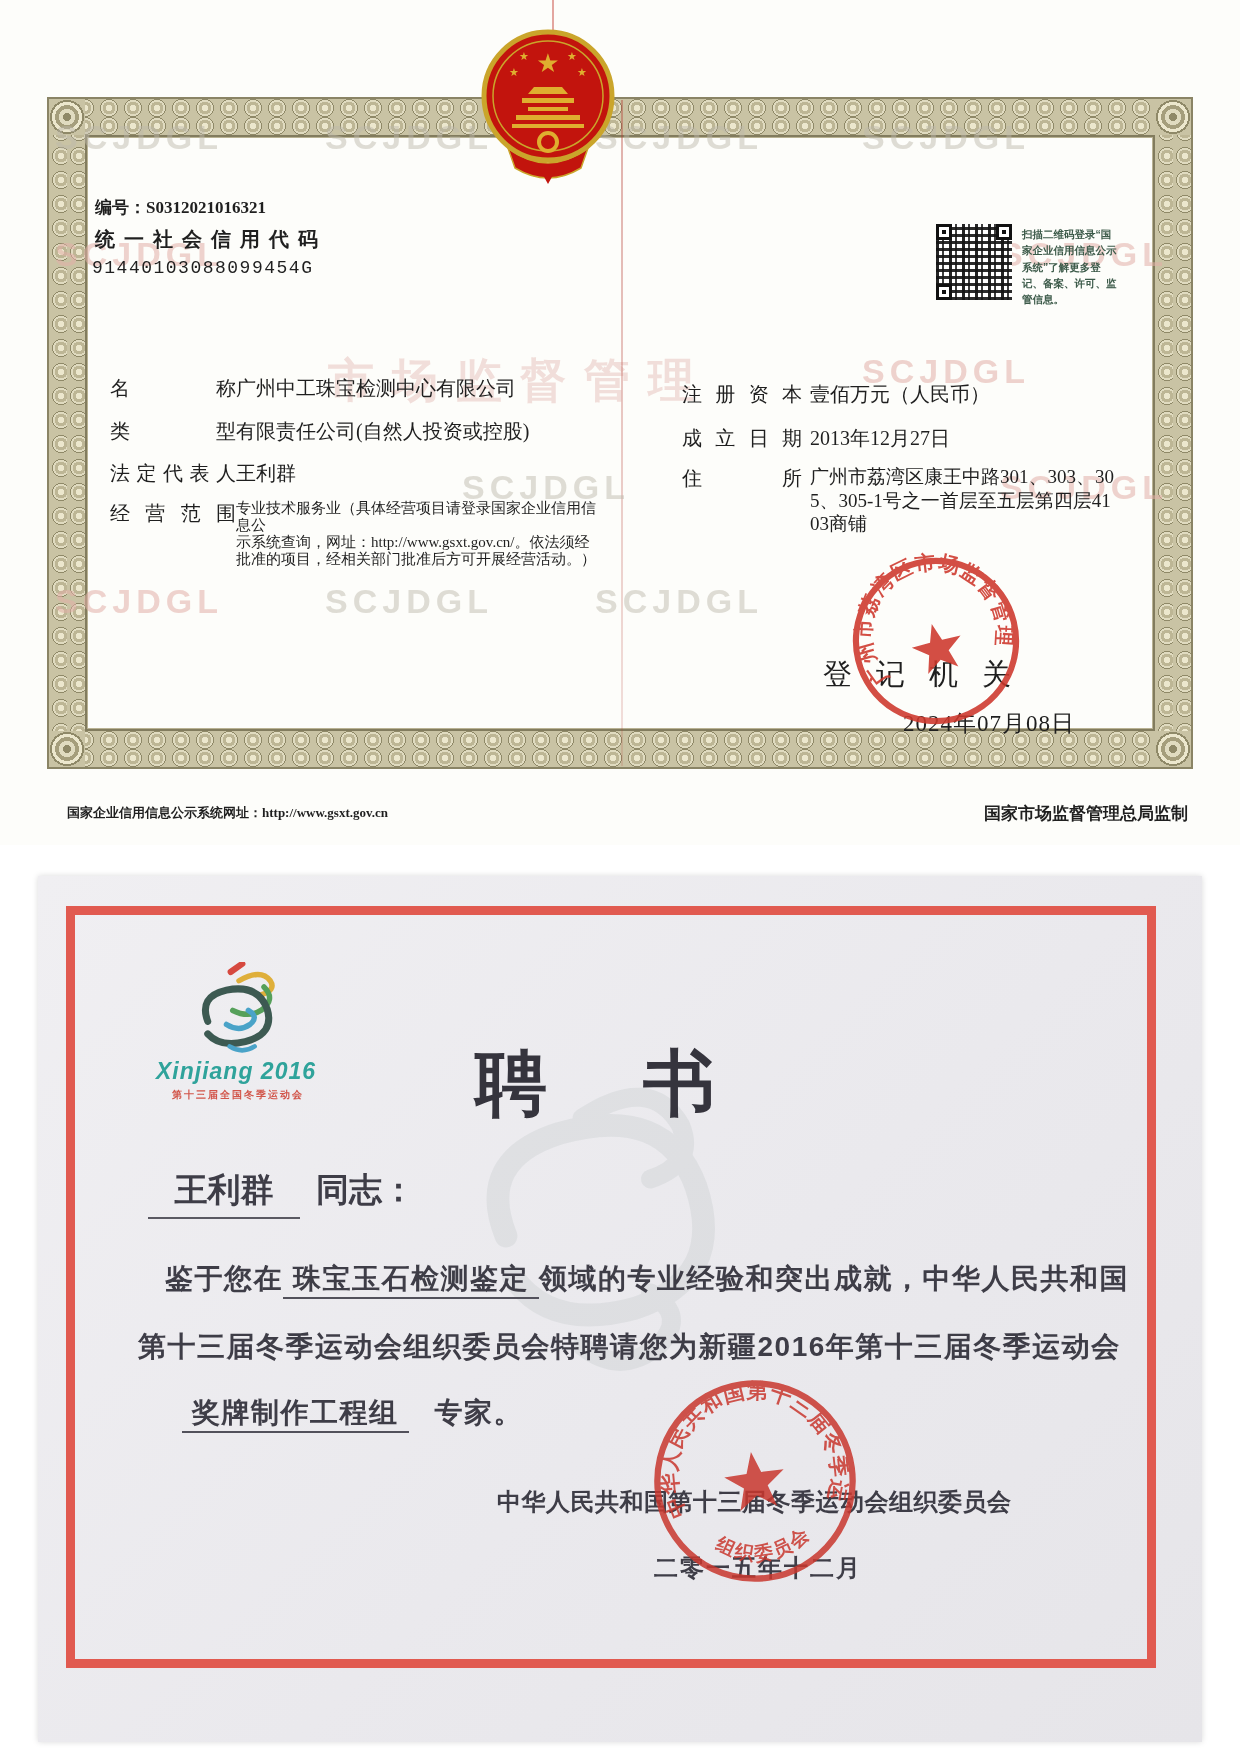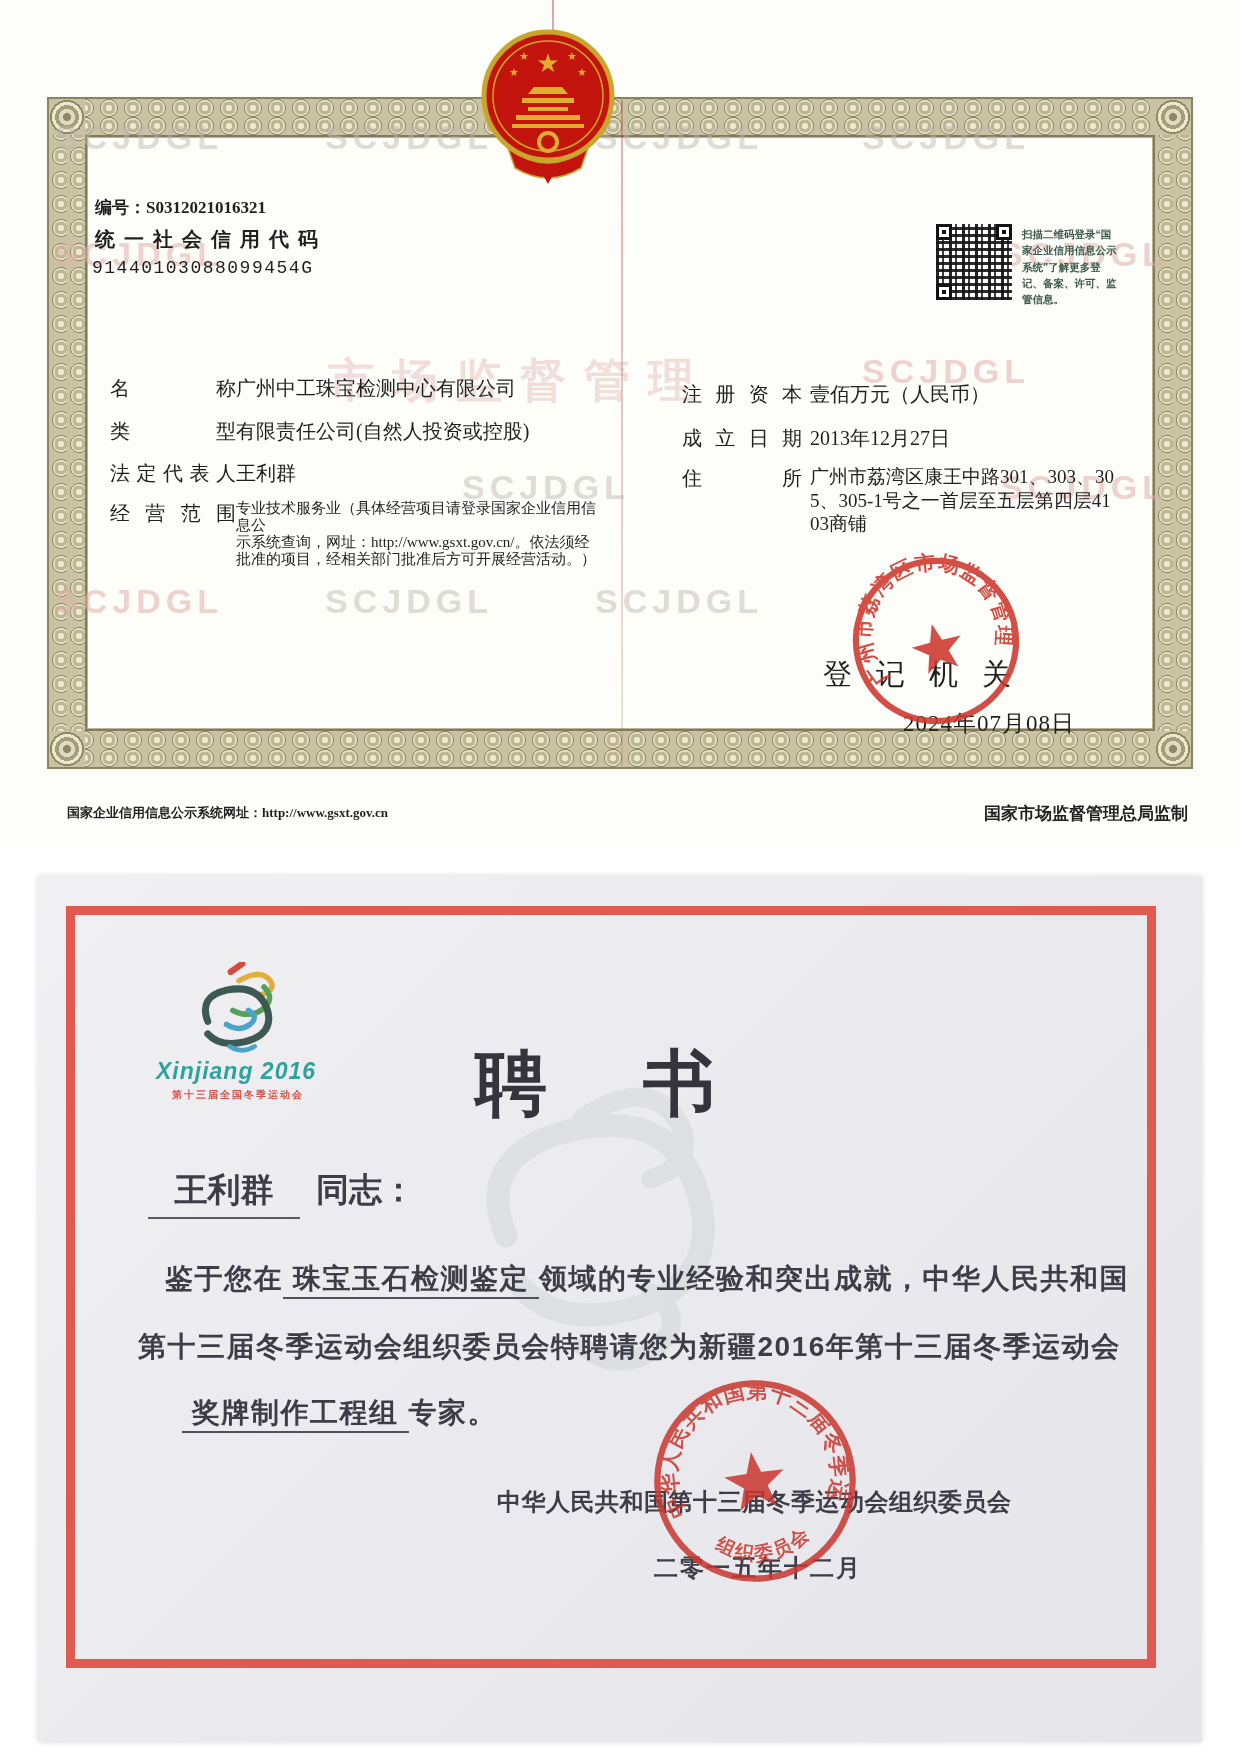--- a/index.html
+++ b/index.html
@@ -91,21 +91,21 @@
   .cert-title .spread{width:240px;}
 
   .recipient-row{position:absolute;left:110px;top:292px;font-size:33px;font-weight:bold;}
   .u-name{display:inline-block;min-width:140px;text-align:center;border-bottom:2px solid #5a5962;
       padding:0 6px 4px 6px;}
   .r-suffix{margin-left:16px;}
 
   .cert-line{position:absolute;font-size:28px;font-weight:bold;letter-spacing:1.5px;white-space:nowrap;}
   .u-field{border-bottom:2px solid #52515b;padding:0 10px 3px 10px;}
   #cl1{left:127px;top:384px;} #cl2{left:100px;top:452px;} #cl3{left:144px;top:518px;}
-  #cl3 .tail{}
+  #cl3 .tail{margin-left:26px;}
 
   .cert-sign{position:absolute;left:459px;top:610px;font-size:24px;font-weight:bold;letter-spacing:.5px;}
   .cert-date{position:absolute;left:605px;top:676px;font-size:24px;font-weight:bold;letter-spacing:2px;margin-left:11px;}
 
   .seal-cert{position:absolute;left:612px;top:500px;z-index:5;transform:rotate(-8deg);opacity:.85;}
   .cert-wm{position:absolute;left:392px;top:140px;opacity:.07;z-index:0;}
 </style>
 </head>
 <body>
 

